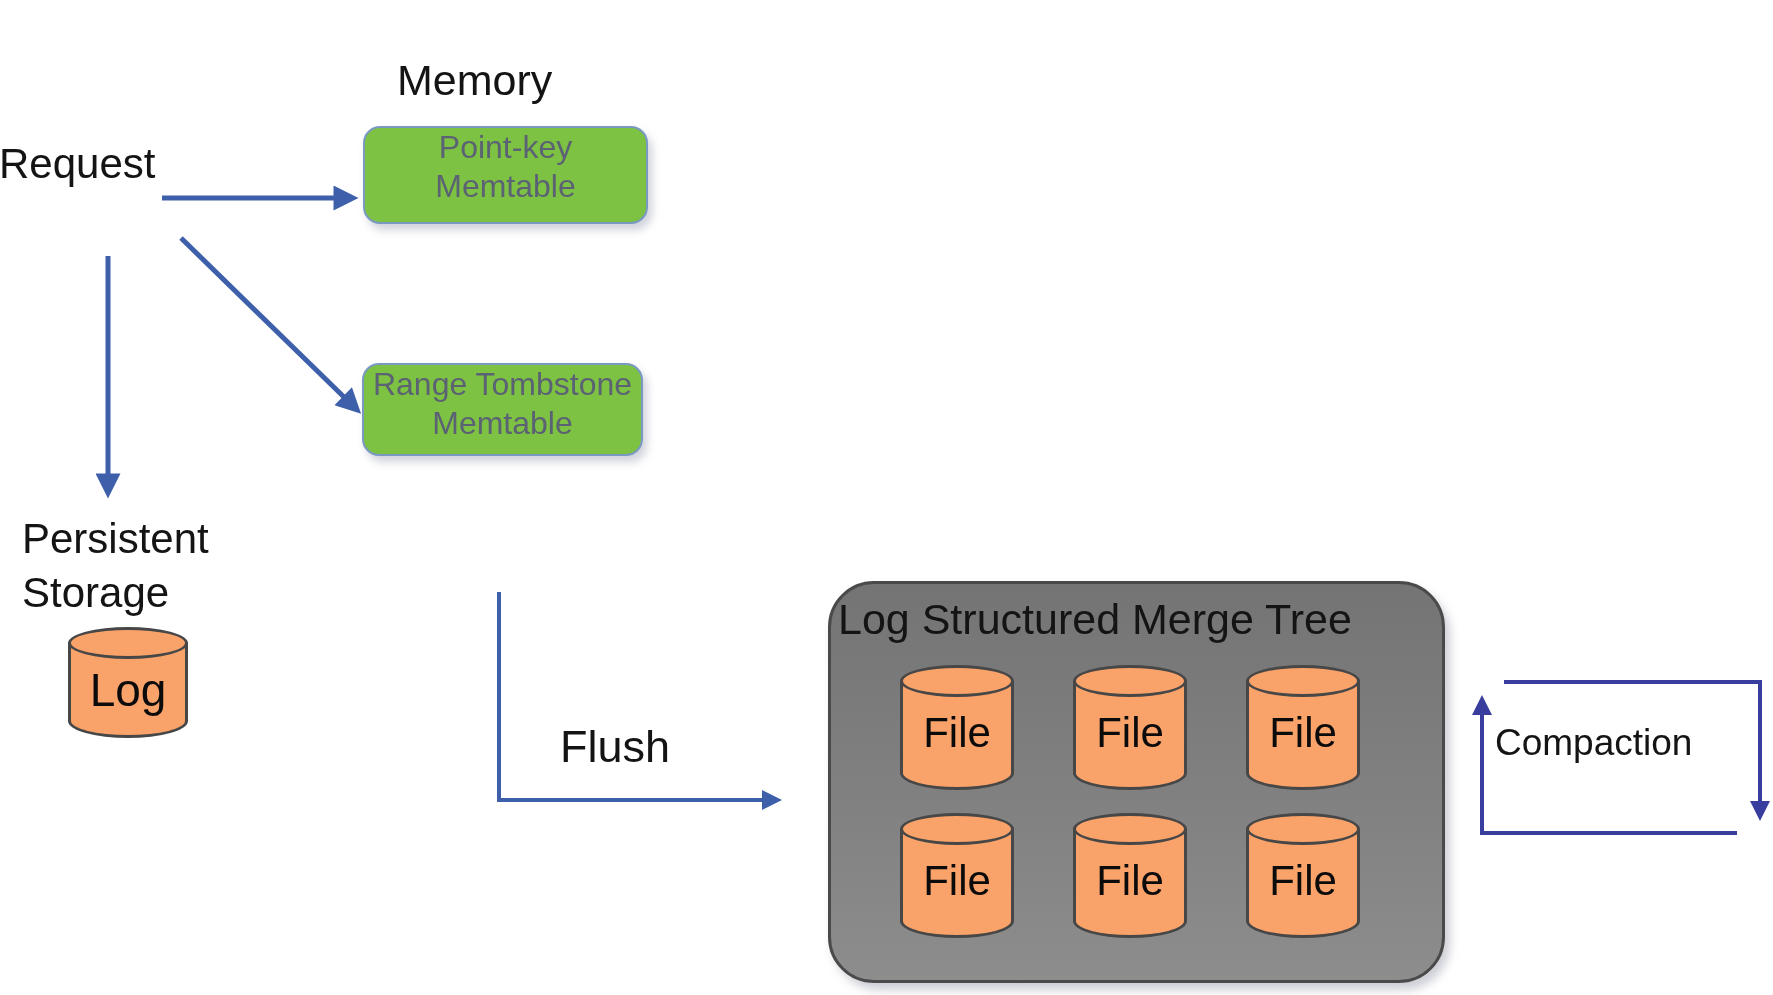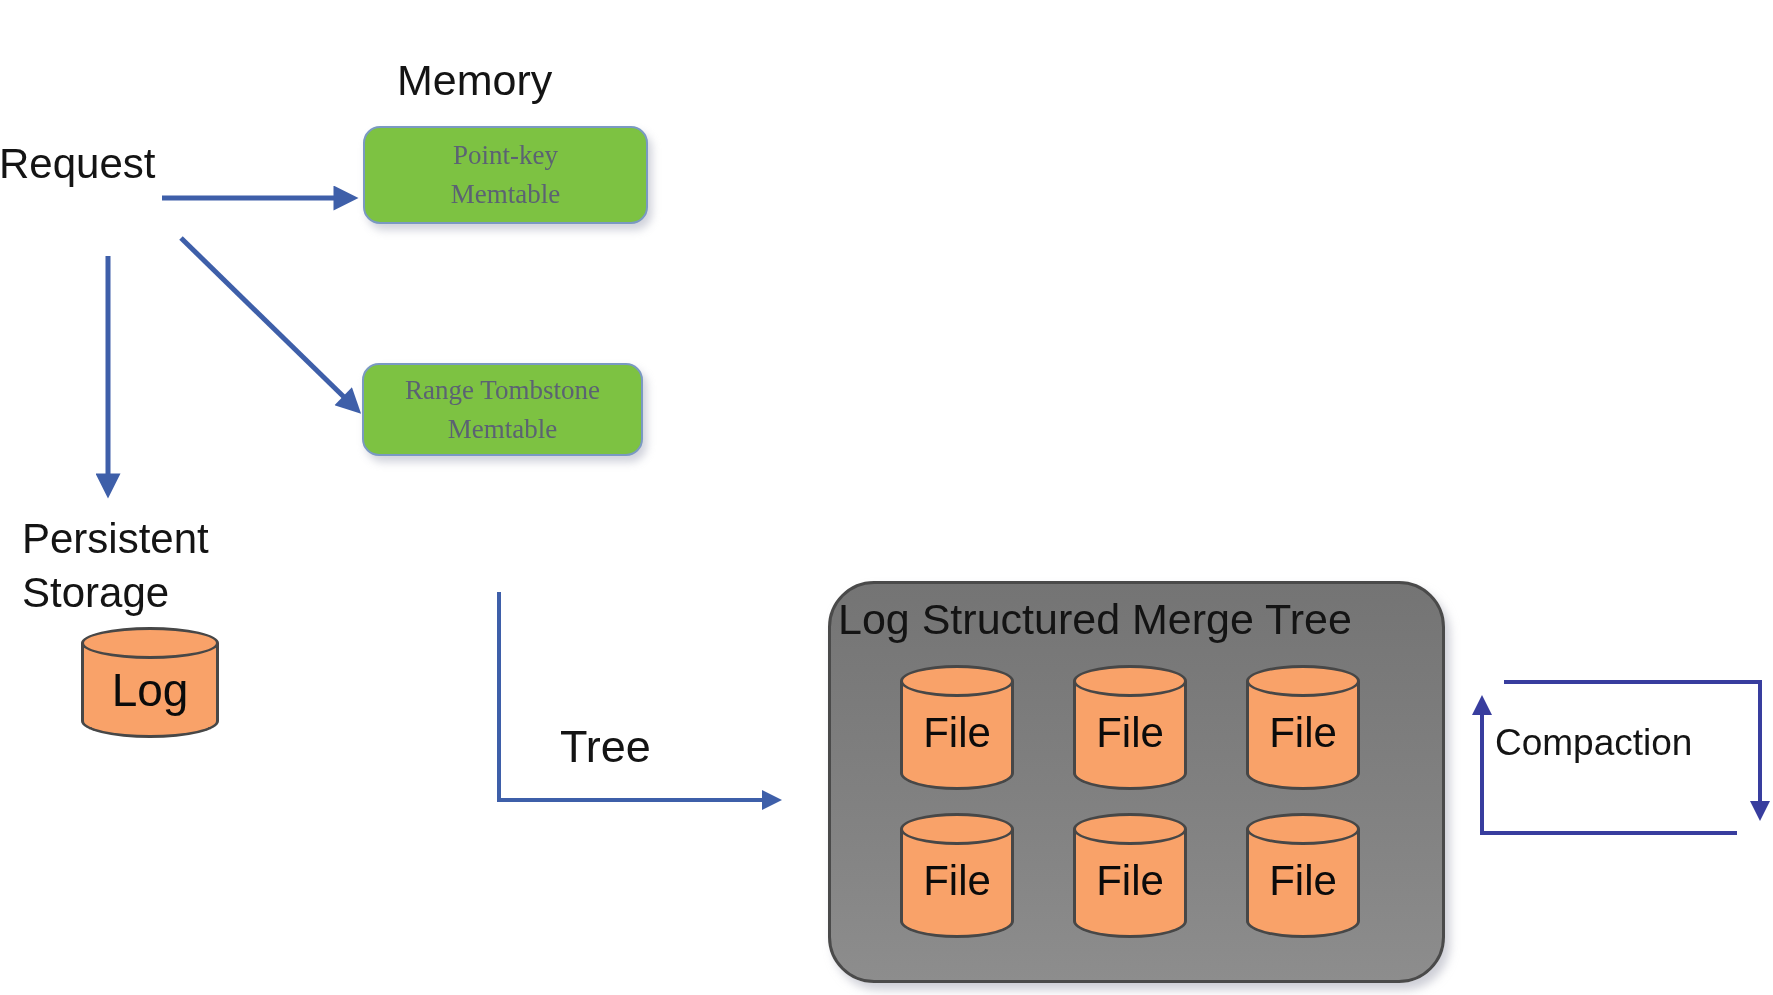--- a/index.html
+++ b/index.html
@@ -18,26 +18,25 @@
   }
   
   #arrow-layer{position:absolute;left:0;top:0;width:1773px;height:995px;pointer-events:none;z-index:4;}
 
   
   .memtable-box{
     background:var(--green,#7DC242);
     border:2px solid var(--memtable-border,#7A99C2);
     border-radius:17px;
     box-shadow:4px 6px 8px rgba(150,155,175,.45);
-    display:flex;flex-direction:column;align-items:center;justify-content:center;
+    display:flex;flex-direction:column;align-items:center;justify-content:flex-start;
     color:var(--memtable-text,#5B6273);
-    font-size:27px;line-height:39px;text-align:center;
+    font-size:32px;line-height:39px;text-align:center;
     box-sizing:border-box;
     z-index:2;
-    font-family:Liberation Serif, serif;
   }
   #point-key-box{left:363px;top:126px;width:285px;height:98px;}
   #range-box{left:362px;top:363px;width:281px;height:93px;}
 
   
   #lsm-box{
     left:828px;top:581px;width:617px;height:402px;
     background:linear-gradient(180deg,#747474 0%,#828282 60%,#8D8D8D 100%);
     border:3px solid #4A4A4A;
     border-radius:46px;
@@ -71,21 +70,21 @@
     z-index:1;
   }
   .cyl .cyl-label{
     position:absolute;left:0;right:0;
     text-align:center;
     color:#0b0b0b;
     z-index:3;
   }
   .file-cyl{width:114px;height:125px;}
   .file-cyl .cyl-label{top:44px;font-size:42px;}
-  #log-cyl{left:81px;top:627px;width:138px;height:111px;}
+  #log-cyl{left:68px;top:627px;width:120px;height:111px;}
   #log-cyl .cyl-label{top:36px;font-size:46px;}
 
   
   #file-1{left:900px;top:665px;}
   #file-2{left:1073px;top:665px;}
   #file-3{left:1246px;top:665px;}
   #file-4{left:900px;top:813px;}
   #file-5{left:1073px;top:813px;}
   #file-6{left:1246px;top:813px;}
 
@@ -142,21 +141,21 @@
   <div>Persistent</div>
   <div>Storage</div>
 </div>
 
 <div class="abs cyl" id="log-cyl">
   <div class="cyl-body"></div>
   <div class="cyl-top"></div>
   <div class="cyl-label">Log</div>
 </div>
 
-<div class="abs label-black" id="flush-label">Tree</div>
+<div class="abs label-black" id="flush-label">Flush</div>
 
 <div class="abs" id="lsm-box"></div>
 <div class="abs label-black" id="lsm-title">Log Structured Merge Tree</div>
 
 <div class="abs cyl file-cyl" id="file-1">
   <div class="cyl-body"></div>
   <div class="cyl-top"></div>
   <div class="cyl-label">File</div>
 </div>
 <div class="abs cyl file-cyl" id="file-2">

